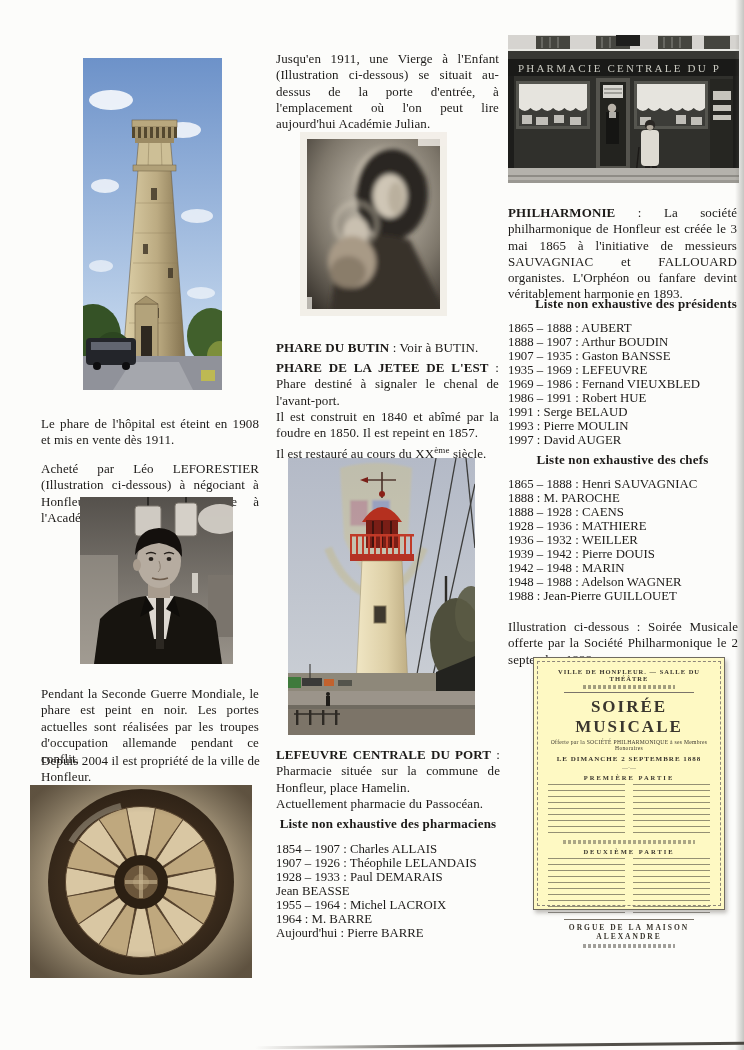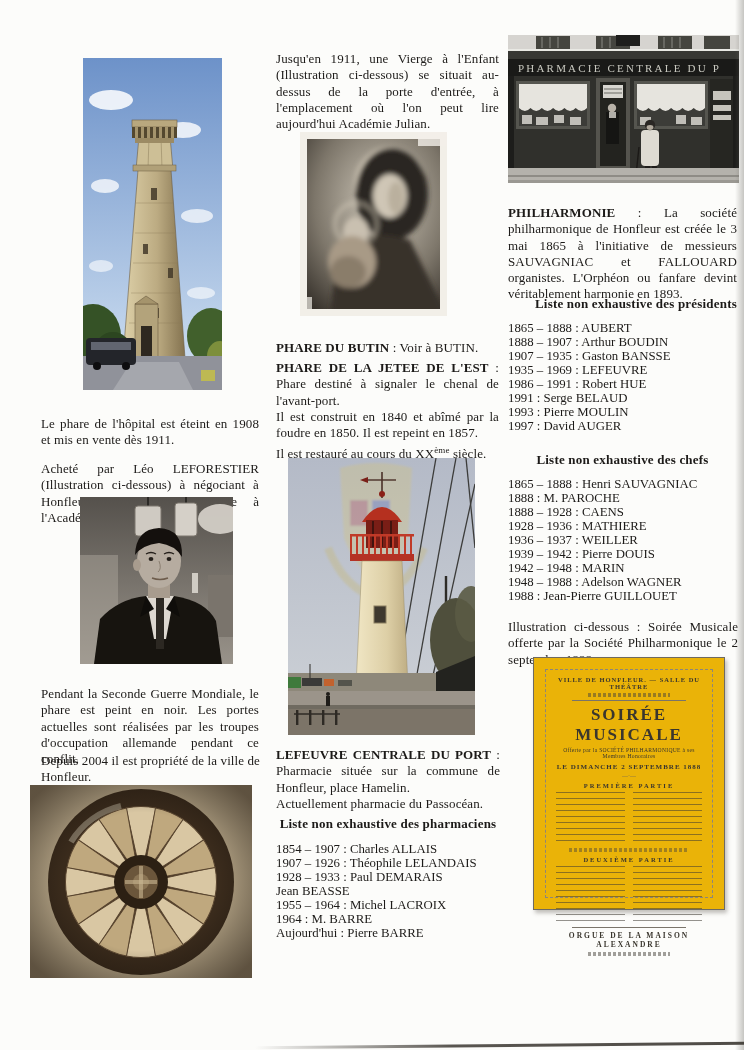--- a/index.html
+++ b/index.html
@@ -20,24 +20,24 @@
   .list-heading{
     font-size:13px;font-weight:bold;text-align:center;letter-spacing:.2px;
   }
   .list .list-entry{
     font-size:12.8px;line-height:14px;white-space:nowrap;
   }
   .photo{overflow:hidden;}
   .photo svg{display:block;}
   
   .poster{
-    background:#eab308;
+    background:#fef9c3;
     border:1.5px solid #6f6a60;
     box-sizing:border-box;
-    padding:11px;
+    padding:3px;
     box-shadow:2px 3px 4px rgba(80,75,65,.35);
   }
   .poster-inner{
     border:1px dashed #8d867a;
     height:100%;box-sizing:border-box;
     padding:6px 8px 4px 8px;
     text-align:center;
     color:#3a362e;
   }
   .poster-header{font-size:6.5px;font-weight:bold;letter-spacing:1px;}
@@ -478,33 +478,34 @@
 <p class="abs para" style="left:508px;top:192px;width:229px;">
   <b class="term">PHILHARMONIE</b><span> : La société philharmonique de Honfleur est créée le 3 mai 1865 à l'initiative de messieurs SAUVAGNIAC et FALLOUARD organistes. L'Orphéon ou fanfare devint véritablement harmonie en 1893.</span>
 </p>
 
 <div class="abs list-heading" style="left:508px;top:296px;width:229px;text-align:right;">Liste non exhaustive des présidents</div>
 <div class="abs list" style="left:508px;top:321px;width:229px;">
     <div class="list-entry">1865 – 1888 : AUBERT</div>
     <div class="list-entry">1888 – 1907 : Arthur BOUDIN</div>
     <div class="list-entry">1907 – 1935 : Gaston BANSSE</div>
     <div class="list-entry">1935 – 1969 : LEFEUVRE</div>
+    <div class="list-entry">1969 – 1986 : Fernand VIEUXBLED</div>
     <div class="list-entry">1986 – 1991 : Robert HUE</div>
     <div class="list-entry">1991 : Serge BELAUD</div>
     <div class="list-entry">1993 : Pierre MOULIN</div>
     <div class="list-entry">1997 : David AUGER</div>
   </div>
 
 <div class="abs list-heading" style="left:508px;top:452px;width:229px;">Liste non exhaustive des chefs</div>
 <div class="abs list" style="left:508px;top:477px;width:229px;">
     <div class="list-entry">1865 – 1888 : Henri SAUVAGNIAC</div>
     <div class="list-entry">1888 : M. PAROCHE</div>
     <div class="list-entry">1888 – 1928 : CAENS</div>
     <div class="list-entry">1928 – 1936 : MATHIERE</div>
-    <div class="list-entry">1936 – 1937 : WEILLER</div>
+    <div class="list-entry">1936 – 1932 : WEILLER</div>
     <div class="list-entry">1939 – 1942 : Pierre DOUIS</div>
     <div class="list-entry">1942 – 1948 : MARIN</div>
     <div class="list-entry">1948 – 1988 : Adelson WAGNER</div>
     <div class="list-entry">1988 : Jean-Pierre GUILLOUET</div>
   </div>
 
 <p class="abs para" style="left:508px;top:606px;width:230px;">Illustration ci-dessous : Soirée Musicale offerte par la Société Philharmonique le 2 septembre 1888.</p>
 
 <div class="abs poster" style="left:533px;top:657px;width:192px;height:253px;">
   <div class="poster-inner">

